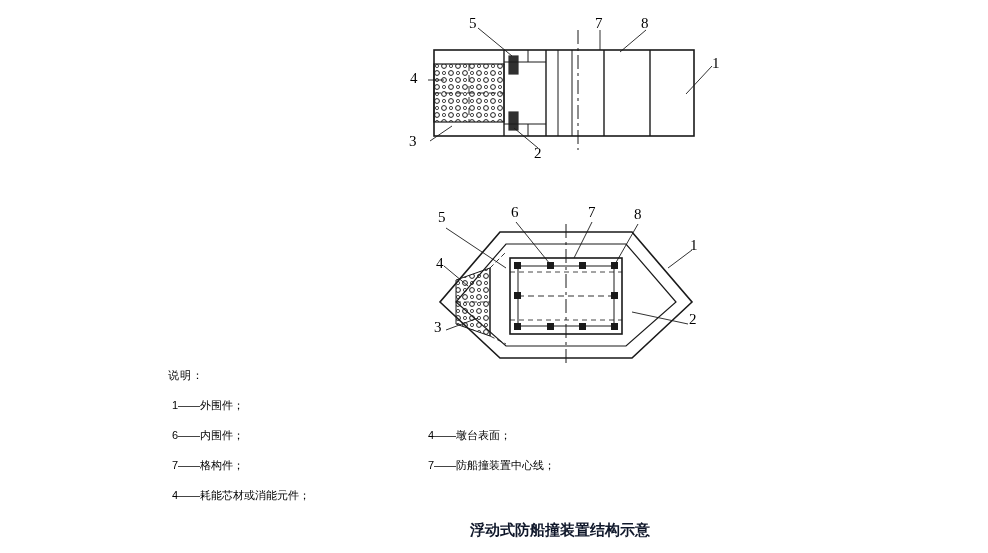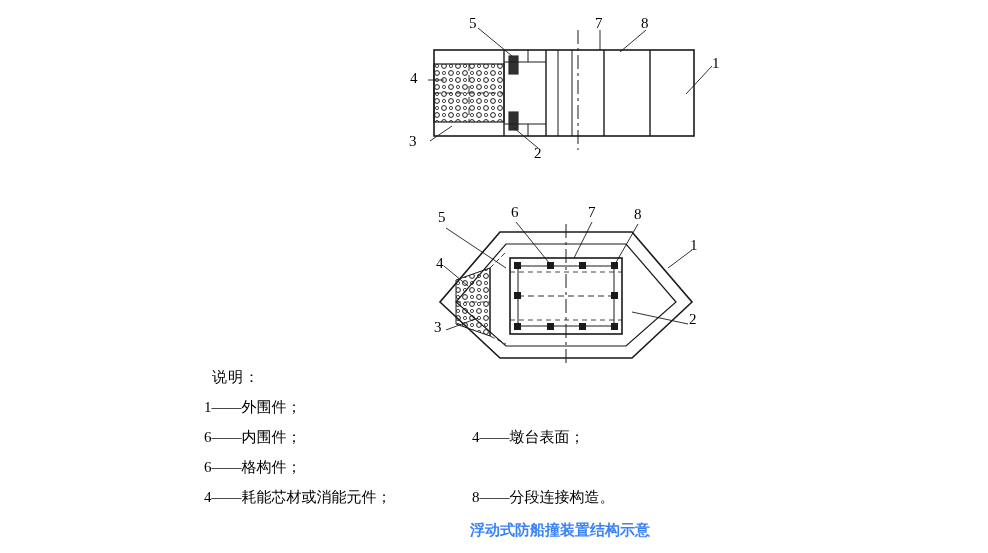--- a/index.html
+++ b/index.html
@@ -26,45 +26,44 @@
   }
   .callout-num {
     position: absolute;
     font-family: "Liberation Serif", serif;
     font-size: 15px;
     color: #000000;
     line-height: 1;
   }
   .legend {
     position: absolute;
-    font-family: Liberation Serif, serif;
-    font-size: 15px;
+    font-family: Liberation Sans, sans-serif;
+    font-size: 11px;
     color: #000000;
     white-space: nowrap;
-    margin-left: 44px;
   }
   #legend-title {
     left: 168px;
     top: 368px;
     letter-spacing: 1px;
   }
-  .legend-col-a { left: 160px; }
+  .legend-col-a { left: 172px; }
   .legend-col-b { left: 428px; }
   .legend-row-0 { top: 398px; }
   .legend-row-1 { top: 428px; }
   .legend-row-2 { top: 458px; }
   .legend-row-3 { top: 488px; text-align: center; }
   #figure-caption {
     position: absolute;
     left: 470px;
     top: 521px;
     font-family: "DejaVu Sans", sans-serif;
     font-weight: bold;
     font-size: 15px;
-    color: #3b82f6;
+    color: #0f172a;
     white-space: nowrap;
   }
 </style>
 </head>
 <body>
 
 <div id="page">
 
   <svg class="svg-layer" viewBox="0 0 988 553" xmlns="http://www.w3.org/2000/svg">
     <defs>
@@ -174,21 +173,21 @@
   <span class="callout-num" style="left:634px; top:207px;">8</span>
   <span class="callout-num" style="left:690px; top:238px;">1</span>
   <span class="callout-num" style="left:436px; top:256px;">4</span>
   <span class="callout-num" style="left:434px; top:320px;">3</span>
   <span class="callout-num" style="left:689px; top:312px;">2</span>
 
   <div class="legend" id="legend-title">说明：</div>
 
   <div class="legend legend-col-a legend-row-0">1——外围件；</div>
   <div class="legend legend-col-a legend-row-1">6——内围件；</div>
-  <div class="legend legend-col-a legend-row-2">6——格构件；</div>
+  <div class="legend legend-col-a legend-row-2">7——格构件；</div>
   <div class="legend legend-col-a legend-row-3">4——耗能芯材或消能元件；</div>
 
   <div class="legend legend-col-b legend-row-1">4——墩台表面；</div>
-  <div class="legend legend-col-b legend-row-3">8——分段连接构造。</div>
+  <div class="legend legend-col-b legend-row-2">7——防船撞装置中心线；</div>
 
   <div id="figure-caption">浮动式防船撞装置结构示意</div>
 
 </div>
 
 </body></html>

